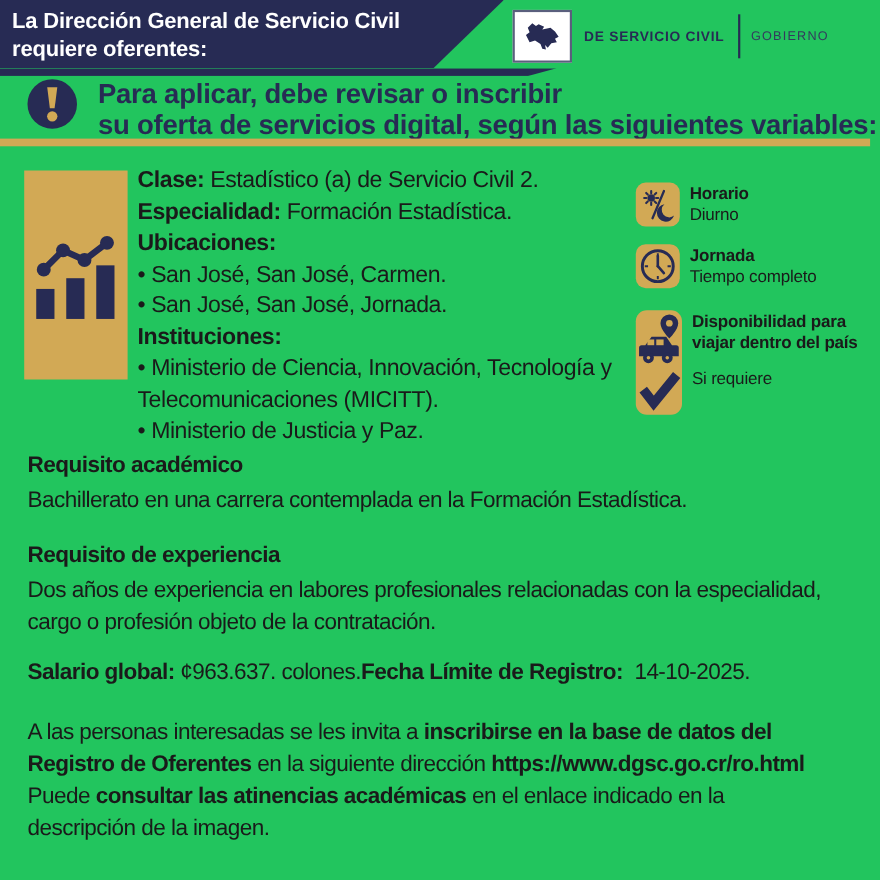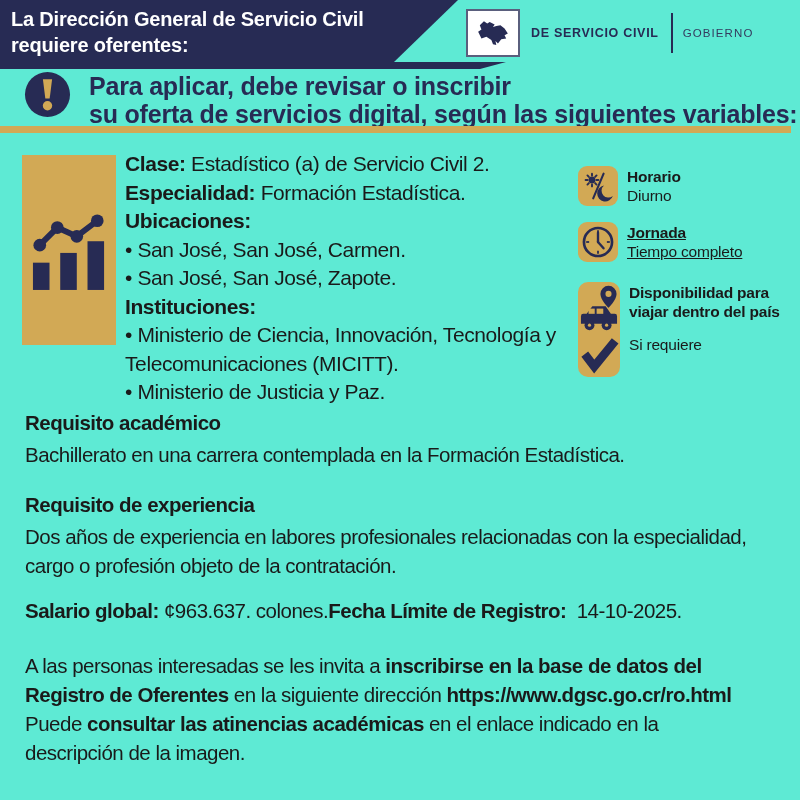--- a/index.html
+++ b/index.html
@@ -2,21 +2,21 @@
 <html><head>
 <meta charset="utf-8">
 <style>
   :root{
     --navy:#272b54;
     --gold:#d2a955;
     --ink:#1a1a1a;
   }
   html,body{margin:0;padding:0;background:#ffffff;}
   body{width:800px;height:800px;font-family:"Liberation Sans",sans-serif;color:var(--ink);}
-  .page{position:relative;width:800px;height:800px;background:#5eead4;overflow:hidden;}
+  .page{position:relative;width:800px;height:800px;background:#22c55e;overflow:hidden;}
 
   
   .banner{position:absolute;left:0;top:0;width:458px;height:62px;background:var(--navy);
           clip-path:polygon(0 0,100% 0,calc(100% - 64px) 100%,0 100%);}
   .banner-inner{padding:6px 0 0 11px;color:#fff;font-weight:bold;font-size:20px;line-height:26px;letter-spacing:-0.2px;}
   .banner-strip{position:absolute;left:0;top:62px;width:506px;height:7px;background:var(--navy);
           clip-path:polygon(0 0,100% 0,calc(100% - 26px) 100%,0 100%);}
 
   
   .logo-block{position:absolute;left:466px;top:9px;display:flex;align-items:center;}
@@ -44,21 +44,21 @@
   .spec-col{position:absolute;left:556px;top:0;width:214px;}
   .spec-item{display:flex;gap:9px;margin-bottom:15px;align-items:flex-start;margin-top:16px;}
   .spec-item.last{margin-bottom:0;}
   .spec-icon{flex:none;background:var(--gold);display:flex;align-items:center;justify-content:center;}
   .spec-icon.sq{width:40px;height:40px;border-radius:9px;}
   .spec-icon.tallb{width:42px;height:95px;border-radius:10px;}
   .spec-text{padding-top:1px;}
   .spec-label{font-weight:bold;font-size:15.5px;line-height:19px;letter-spacing:-0.2px;max-width:170px;}
   .spec-value{font-size:15.5px;line-height:19px;letter-spacing:-0.2px;}
   .spec-item.last .spec-value{margin-top:14px;}
-  .spec-item.j2{margin-bottom:20px;text-decoration:underline;}
+  .spec-item.j2{margin-bottom:20px;}
 
   
   .req{position:absolute;left:25px;width:757px;}
   .req.academico{top:411px;}
   .req.experiencia{top:493px;}
   .req h2{font-size:20.5px;margin:0 0 5px 0;letter-spacing:-0.5px;}
   .req p{font-size:20.5px;margin:0;line-height:29px;letter-spacing:-0.5px;}
 
   
   .salary-row{position:absolute;left:25px;top:599px;display:flex;font-size:20.5px;letter-spacing:-0.5px;}
@@ -131,21 +131,21 @@
             <circle cx="68" cy="13" r="6.5"></circle>
         </g>
       </svg>
     </div>
 
     <div class="job-details">
       <p><b class="lbl">Clase:</b> <span>Estadístico (a) de Servicio Civil 2.</span></p>
       <p><b class="lbl">Especialidad:</b> <span>Formación Estadística.</span></p>
       <p><b class="lbl">Ubicaciones:</b></p>
       <p>• San José, San José, Carmen.</p>
-      <p>• San José, San José, Zapote.</p>
+      <p>• San José, San José, Jornada.</p>
       <p><b class="lbl">Instituciones:</b></p>
       <p>• Ministerio de Ciencia, Innovación, Tecnología y Telecomunicaciones (MICITT).</p>
       <p>• Ministerio de Justicia y Paz.</p>
     </div>
 
     <div class="spec-col">
 
       <div class="spec-item">
         <div class="spec-icon sq">
           <svg width="32" height="32" viewBox="0 0 40 40">

